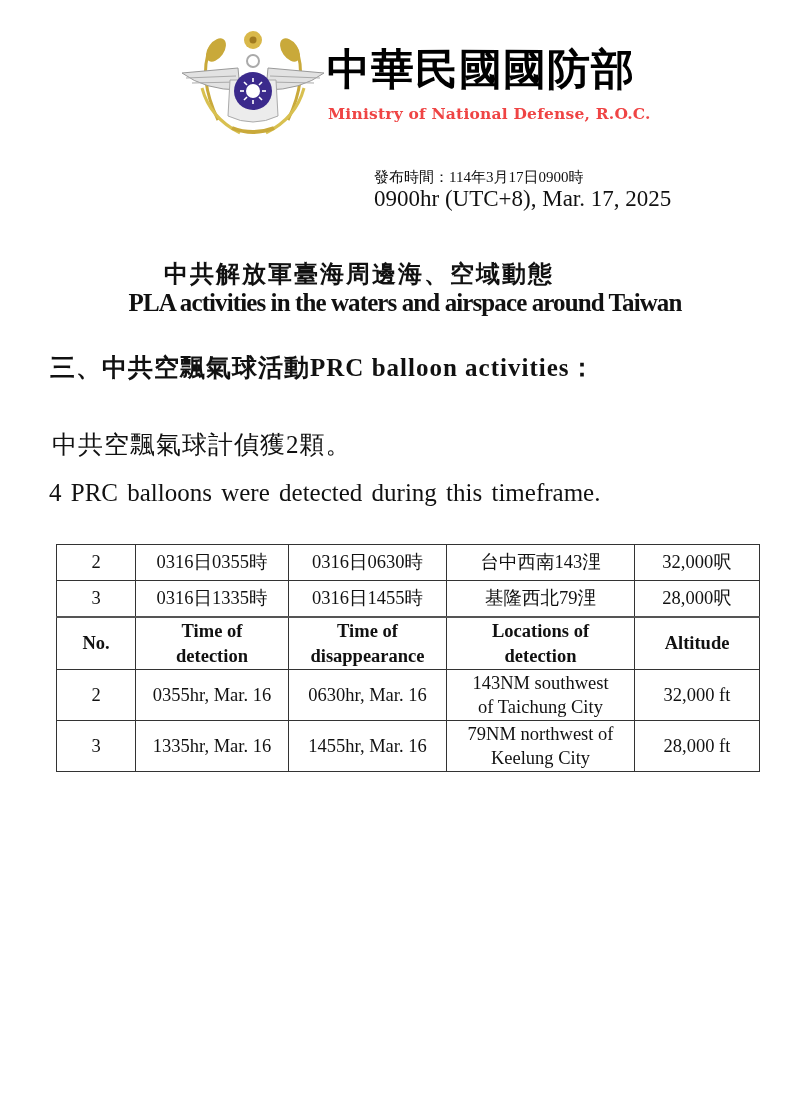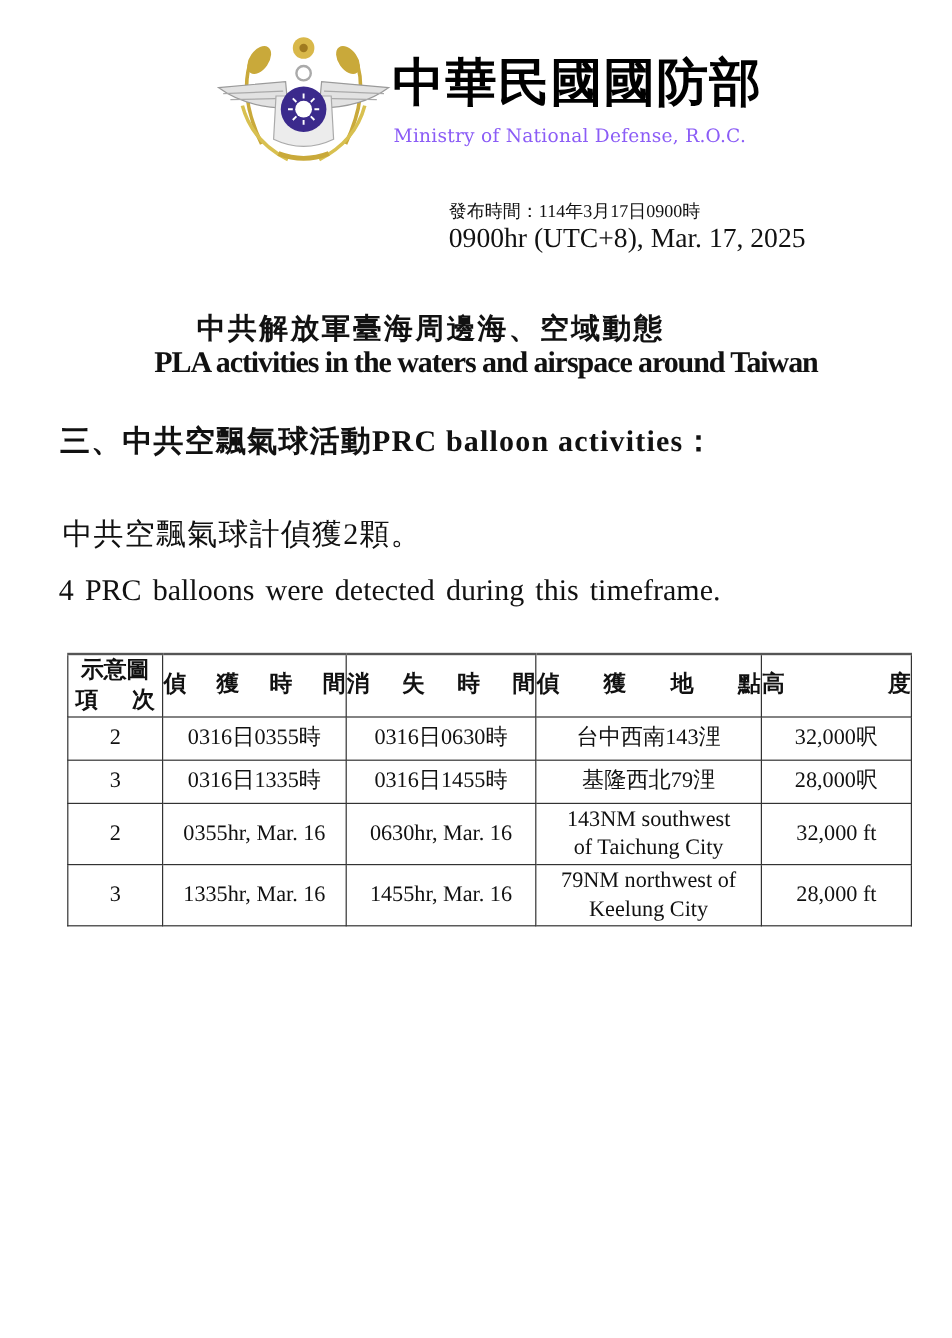--- a/index.html
+++ b/index.html
@@ -4,21 +4,21 @@
 <style>
   html, body { margin: 0; padding: 0; background: #ffffff; }
   body { width: 793px; height: 1115px; position: relative; overflow: hidden;
          font-family: "Liberation Serif", "DejaVu Serif", serif; color: #111; }
   .abs { position: absolute; }
 
   
   #logo { left: 180px; top: 28px; width: 146px; height: 112px; }
   #ministry-zh { left: 327px; top: 48px; font-size: 43px; font-weight: bold; letter-spacing: 1px;
                  font-family: "DejaVu Serif", serif; color: #000000; line-height: 1; }
-  #ministry-en { left: 328px; top: 104px; font-size: 15.5px; font-weight: normal; color: #8b5cf6;
+  #ministry-en { left: 328px; top: 104px; font-size: 15.5px; font-weight: bold; color: #ef4444;
                  font-family: "DejaVu Serif", serif; letter-spacing: 0.2px; }
 
   
   #release-zh { left: 374px; top: 168px; font-size: 15px; line-height: 1.2; }
   #release-en { left: 374px; top: 185px; font-size: 23px; line-height: 1.2; }
 
   
   #title-zh { left: 0; width: 718px; top: 258px; text-align: center; font-size: 24px; font-weight: bold; letter-spacing: 2px; }
   #title-en { left: 0; width: 810px; top: 289px; text-align: center; font-size: 25px; font-weight: bold; letter-spacing: -0.9px; }
 
@@ -99,43 +99,49 @@
 
 <table id="balloon-table" class="abs">
   <colgroup>
     <col style="width:79px">
       <col style="width:153px">
       <col style="width:158px">
       <col style="width:188px">
       <col style="width:125px">
   </colgroup>
   <tbody>
-      <tr class="zh-head thick-top">
-    <td class="hdr-first">
-      <span>示意圖</span>
-      <span class="l2">項　次</span>
-    </td>
-    <td class="spaced">偵獲時間</td>
-    <td class="spaced">消失時間</td>
-    <td class="spaced">偵獲地點</td>
-    <td class="spaced">高度</td>
-  </tr>
   <tr class="zh-row">
     <td>2</td>
     <td>0316日0355時</td>
     <td>0316日0630時</td>
     <td>台中西南143浬</td>
     <td>32,000呎</td>
   </tr>
   <tr class="zh-row">
     <td>3</td>
     <td>0316日1335時</td>
     <td>0316日1455時</td>
     <td>基隆西北79浬</td>
     <td>28,000呎</td>
+  </tr>
+  <tr class="en-head thick-top">
+    <td>No.</td>
+    <td class="multi">
+      <span>Time of</span>
+      <span>detection</span>
+    </td>
+    <td class="multi">
+      <span>Time of</span>
+      <span>disappearance</span>
+    </td>
+    <td class="multi">
+      <span>Locations of</span>
+      <span>detection</span>
+    </td>
+    <td>Altitude</td>
   </tr>
   <tr class="en-row">
     <td>2</td>
     <td>0355hr, Mar. 16</td>
     <td>0630hr, Mar. 16</td>
     <td class="multi">
       <span>143NM southwest</span>
       <span>of Taichung City</span>
     </td>
     <td>32,000 ft</td>

